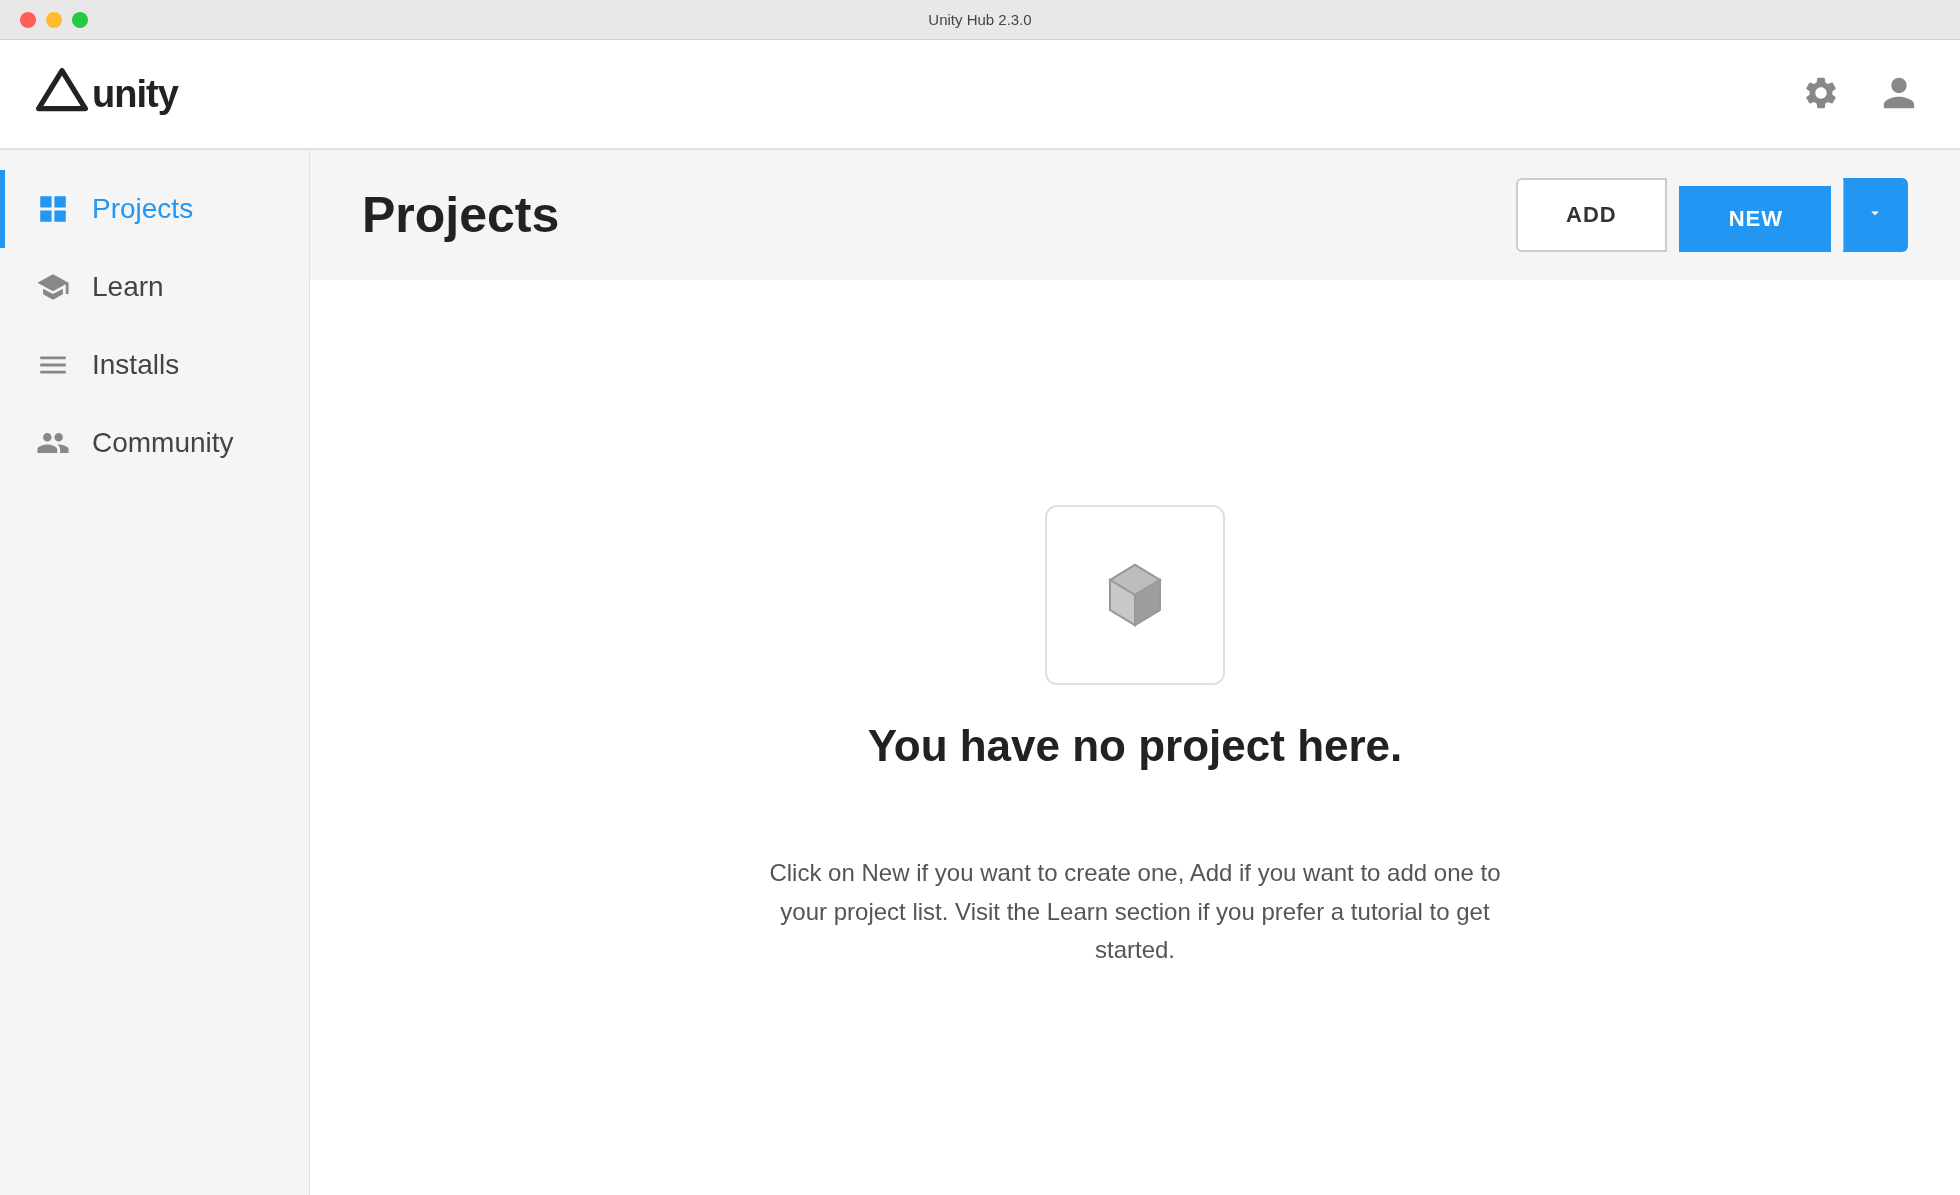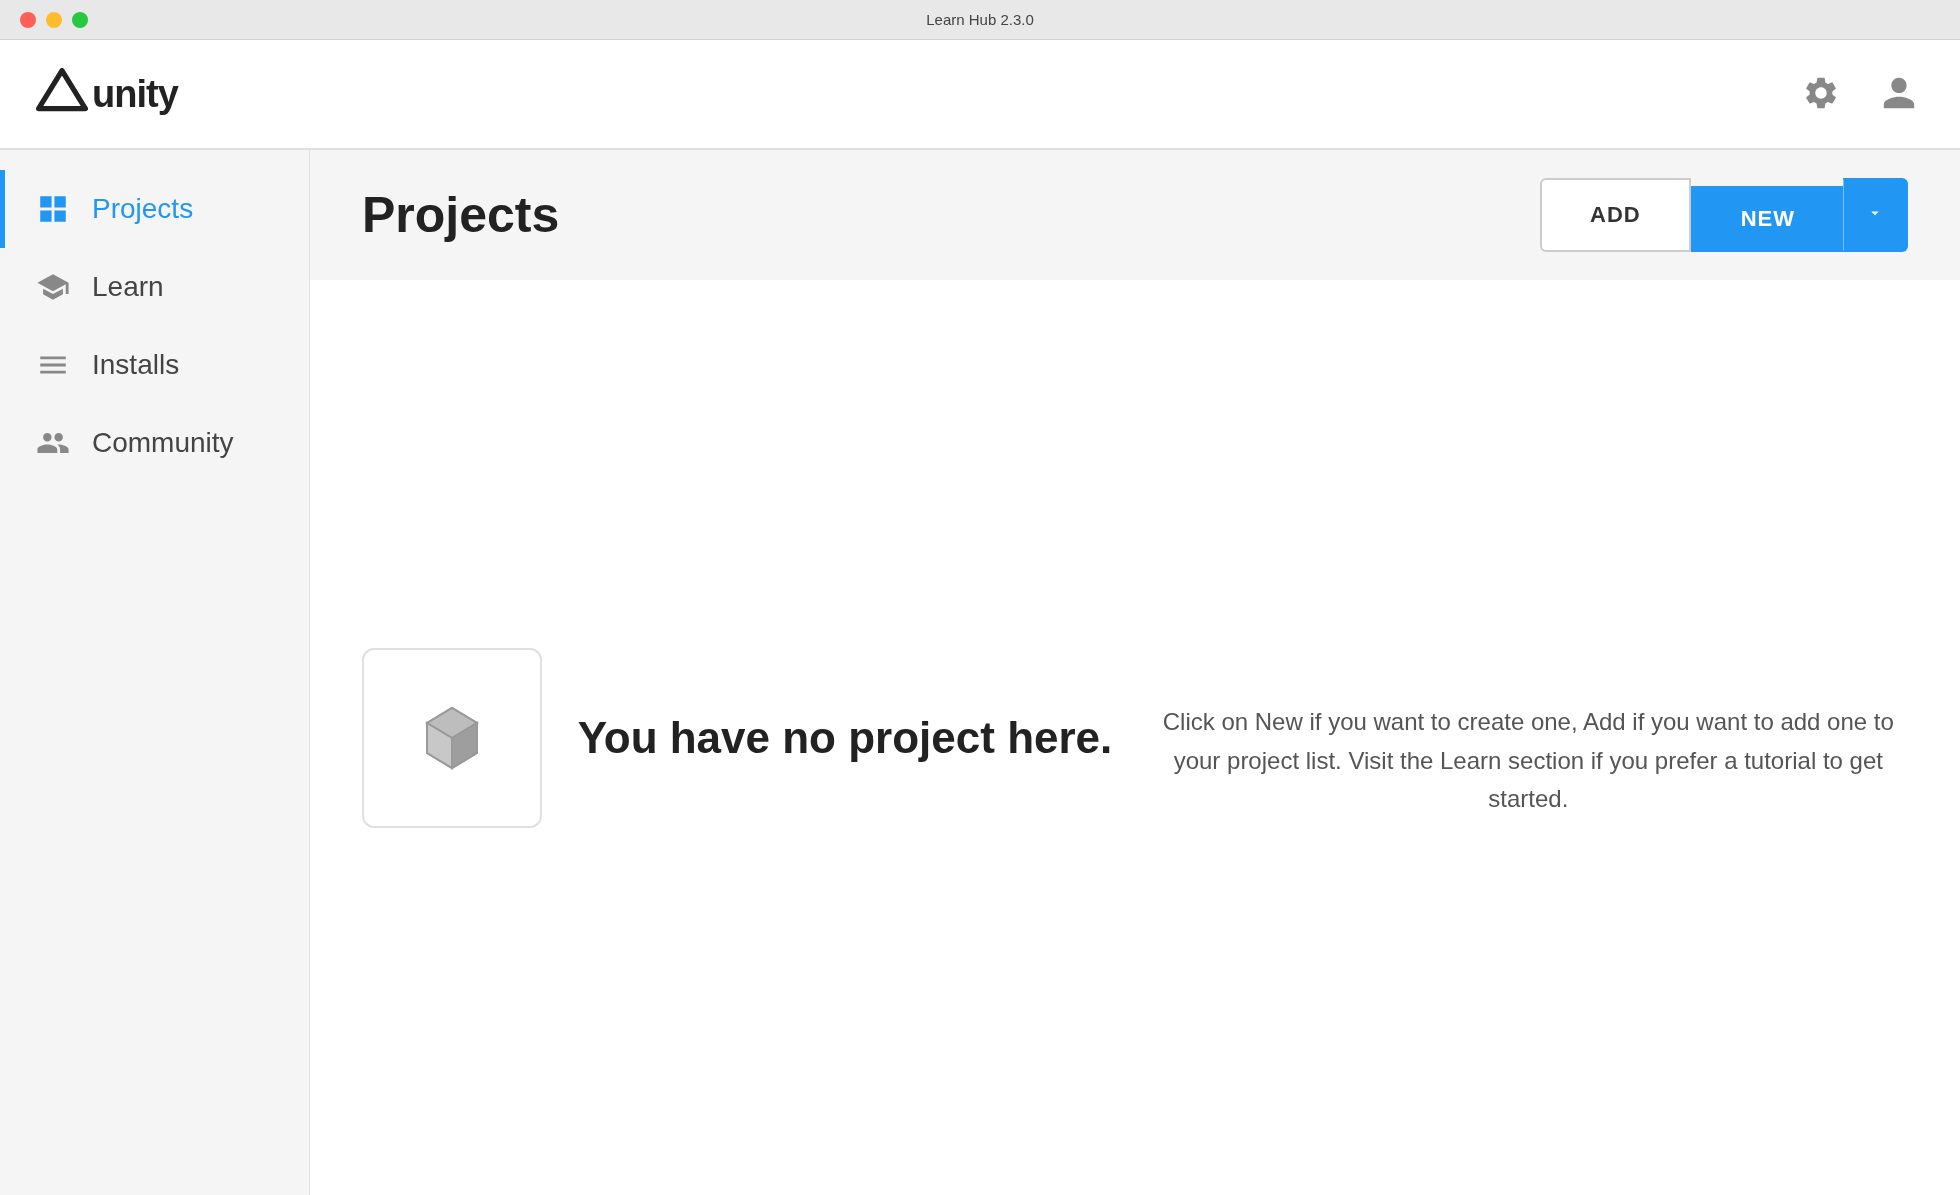--- a/index.html
+++ b/index.html
@@ -150,21 +150,21 @@
       padding: 28px 52px;
       background: #f5f5f5;
     }
     .content-title {
       font-size: 50px;
       font-weight: 700;
       color: #222;
     }
     .content-actions {
       display: flex;
-      gap: 0;
+      gap: 12px;
     }
     .btn-add {
       padding: 18px 48px;
       font-size: 22px;
       font-weight: 600;
       background: #fff;
       border: 2px solid #ccc;
       color: #333;
       cursor: pointer;
       letter-spacing: 1px;
@@ -193,21 +193,21 @@
       cursor: pointer;
       border-radius: 0 6px 6px 0;
     }
 
     
     .empty-state {
       flex: 1;
       background: #fff;
       margin: 0 0 0 0;
       display: flex;
-      flex-direction: row;
+      flex-direction: column;
       align-items: center;
       justify-content: center;
       gap: 36px;
     }
     .empty-icon-box {
       width: 180px;
       height: 180px;
       border: 2px solid #e0e0e0;
       border-radius: 12px;
       background: #fff;
@@ -231,21 +231,21 @@
   </style>
 </head>
 <body>
 
 <div class="titlebar">
   <div class="titlebar-traffic">
     <button class="traffic-btn traffic-close"></button>
     <button class="traffic-btn traffic-minimize"></button>
     <button class="traffic-btn traffic-maximize"></button>
   </div>
-  <span class="titlebar-title">Learn Hub 2.3.0</span>
+  <span class="titlebar-title">Unity Hub 2.3.0</span>
 </div>
 
 <div class="header">
   <div class="header-logo">
 
     <svg class="logo-icon" viewBox="0 0 100 100" xmlns="http://www.w3.org/2000/svg">
       <polygon points="50,5 95,78 5,78" fill="none" stroke="#222" stroke-width="10" stroke-linejoin="round"></polygon>
     </svg>
     <span class="logo-text">unity</span>
   </div>

